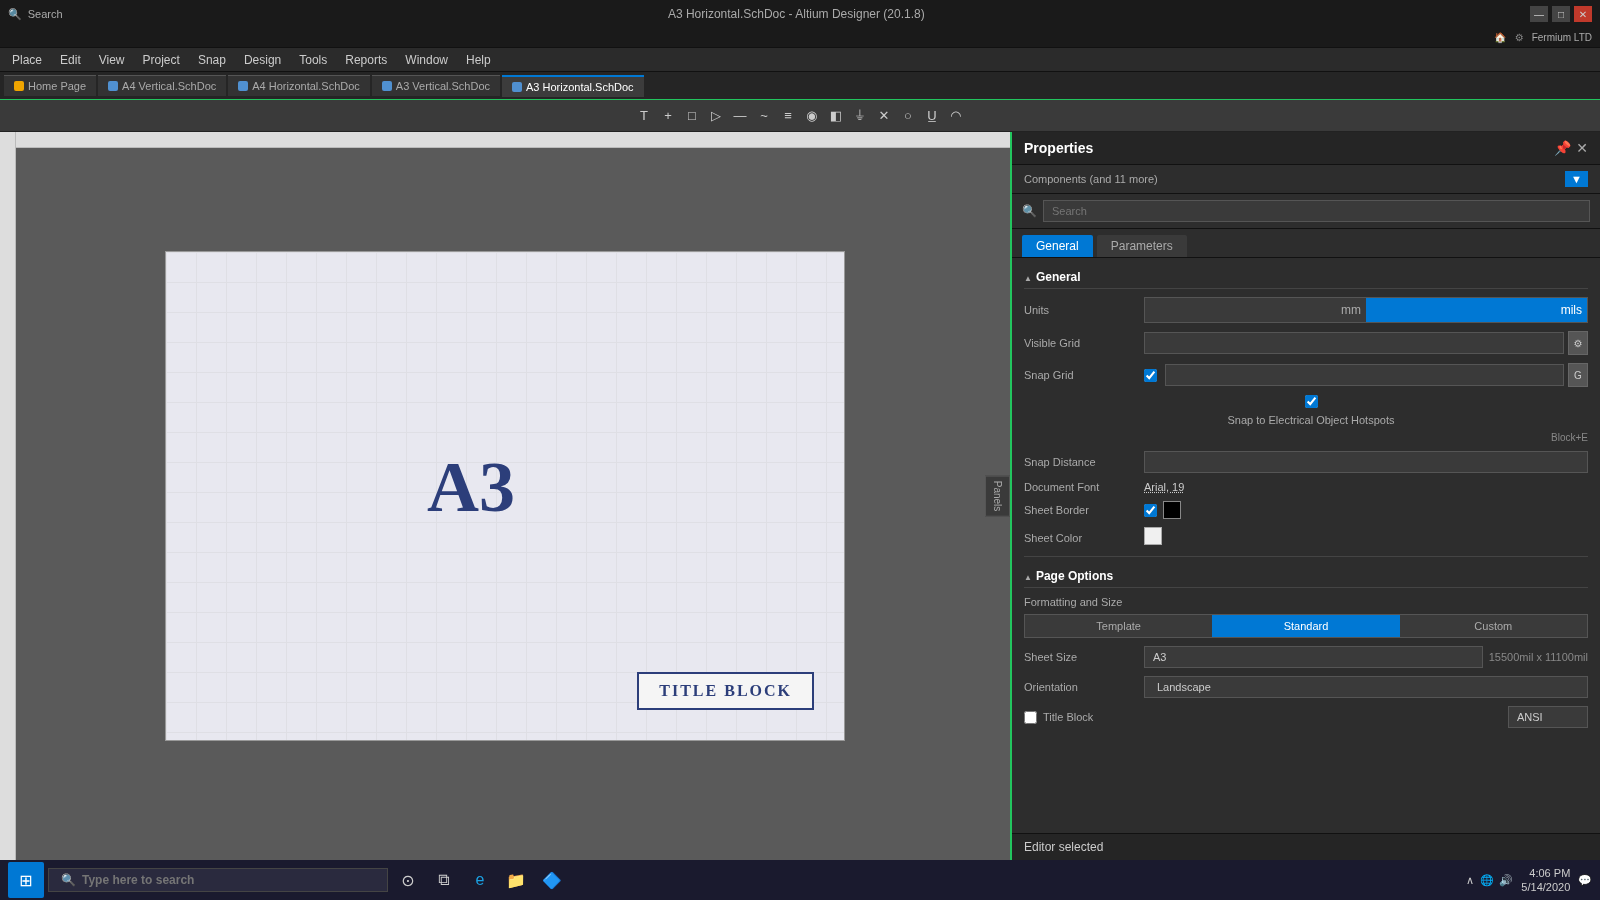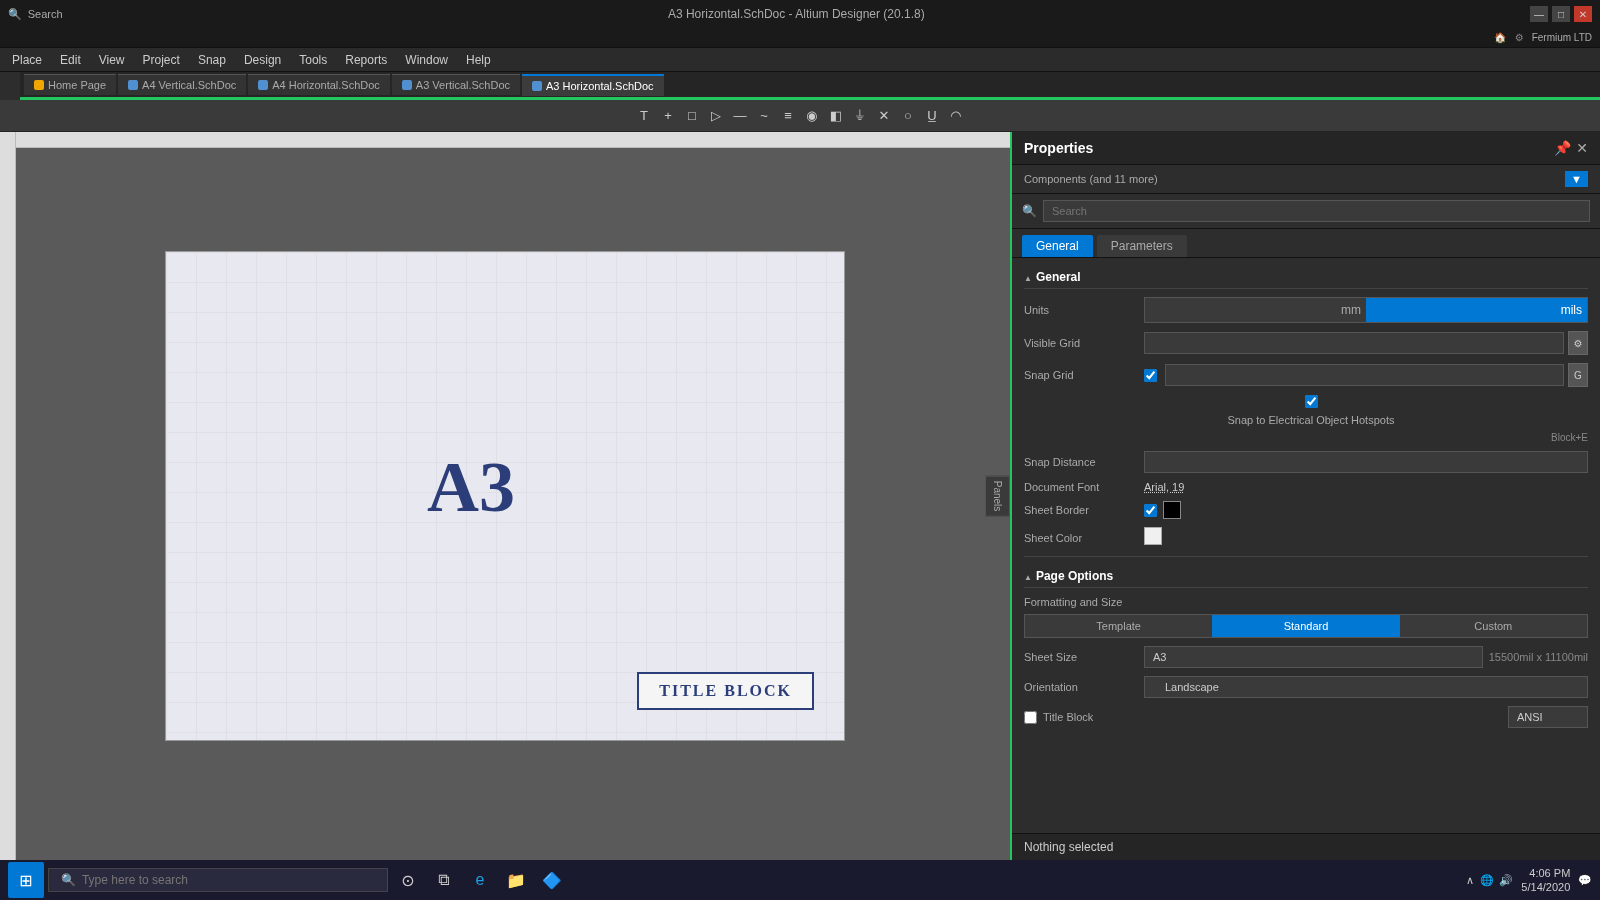--- a/index.html
+++ b/index.html
@@ -10,21 +10,21 @@
     #title-bar .title { flex: 1; text-align: center; }
     #title-bar .win-controls { display: flex; gap: 4px; }
     #title-bar .win-btn { width: 18px; height: 16px; background: #444; border: none; color: #ccc; font-size: 10px; cursor: pointer; display: flex; align-items: center; justify-content: center; }
     #title-bar .win-btn.close { background: #c0392b; }
 
     
     #menu-bar { background: #2b2b2b; height: 24px; display: flex; align-items: center; padding: 0 4px; gap: 2px; border-bottom: 1px solid #111; }
     #menu-bar span { padding: 2px 8px; cursor: pointer; color: #ccc; font-size: 12px; }
 
     
-    #tab-bar { background: #252525; height: 28px; display: flex; align-items: center; padding: 0 4px; border-bottom: 3px solid #22c55e; gap: 2px; margin-left: 20px; }
+    #tab-bar { background: #252525; height: 28px; display: flex; align-items: center; padding: 0 4px; border-bottom: 1px solid #22c55e; gap: 2px; }
     .tab { padding: 4px 10px; background: #333; color: #aaa; font-size: 11px; cursor: pointer; display: flex; align-items: center; gap: 4px; border-top: 1px solid #555; }
     .tab.active { background: #3c3c3c; color: #fff; border-top: 2px solid #0078d4; }
     .tab-icon { width: 10px; height: 10px; border-radius: 2px; display: inline-block; }
 
     
     #toolbar { background: #3a3a3a; height: 32px; display: flex; align-items: center; padding: 0 4px; border-bottom: 1px solid #222; justify-content: center; }
     .toolbar-btn { width: 24px; height: 24px; background: transparent; border: none; color: #ccc; font-size: 13px; cursor: pointer; display: flex; align-items: center; justify-content: center; border-radius: 2px; }
 
     
     #main { display: flex; height: calc(900px - 28px - 24px - 28px - 32px - 30px - 30px); }
@@ -87,38 +87,38 @@
 
     .format-toggle { display: flex; border: 1px solid #555; overflow: hidden; margin-bottom: 8px; }
     .format-btn { flex: 1; padding: 5px 8px; background: #3a3a3a; border: none; color: #aaa; cursor: pointer; font-size: 11px; text-align: center; }
     .format-btn.active { background: #0078d4; color: #fff; }
 
     .select-row { display: flex; align-items: center; gap: 6px; }
     .prop-select { flex: 1; background: #3a3a3a; border: 1px solid #555; color: #ccc; padding: 4px 8px; font-size: 11px; outline: none; appearance: none; cursor: pointer; }
     .prop-select-sm { width: 80px; background: #3a3a3a; border: 1px solid #555; color: #ccc; padding: 4px 8px; font-size: 11px; outline: none; appearance: none; cursor: pointer; }
     .size-text { color: #888; font-size: 11px; white-space: nowrap; }
 
-    .orient-select { width: 100%; background: #3a3a3a; border: 1px solid #555; color: #ccc; padding: 4px 20px; font-size: 11px; outline: none; appearance: none; cursor: pointer; }
+    .orient-select { width: 100%; background: #3a3a3a; border: 1px solid #555; color: #ccc; padding: 4px 12px; font-size: 11px; outline: none; appearance: none; cursor: pointer; }
 
     .titleblock-row { display: flex; align-items: center; gap: 6px; margin-bottom: 8px; }
 
     
     #status-bar { height: 28px; background: #252525; border-top: 1px solid #111; display: flex; align-items: center; padding: 0 10px; justify-content: space-between; }
     #status-left { display: flex; gap: 20px; color: #aaa; font-size: 11px; }
     #status-right { color: #aaa; font-size: 11px; }
 
     
     #editor-bar { height: 22px; background: #1e1e1e; border-top: 1px solid #111; display: flex; align-items: center; padding: 0 10px; justify-content: space-between; }
     #editor-bar span { color: #aaa; font-size: 11px; }
 
     
     #taskbar { height: 40px; background: #1a1a2e; display: flex; align-items: center; padding: 0 8px; gap: 4px; position: absolute; bottom: 0; left: 0; right: 0; }
     .taskbar-start { width: 36px; height: 36px; background: #0078d4; border: none; color: white; font-size: 16px; cursor: pointer; display: flex; align-items: center; justify-content: center; border-radius: 2px; }
     .taskbar-search { display: flex; align-items: center; background: #2a2a3e; border: 1px solid #444; padding: 4px 12px; gap: 6px; width: 340px; cursor: text; }
-    .taskbar-search input { background: transparent; border: none; color: #ccc; font-size: 12px; width: 100%; outline: none; }
+    .taskbar-search input { background: transparent; border: none; color: #ccc; font-size: 12px; width: 100%; outline: none; font-weight: bold; }
     .taskbar-icon { width: 32px; height: 32px; display: flex; align-items: center; justify-content: center; cursor: pointer; border-radius: 2px; font-size: 16px; }
     .taskbar-right { margin-left: auto; display: flex; align-items: center; gap: 8px; color: #ccc; font-size: 11px; }
     .taskbar-clock { text-align: right; line-height: 1.3; }
     .sys-icons { display: flex; gap: 6px; align-items: center; }
 
     .panel-section-divider { height: 1px; background: #444; margin: 8px 0; }
     .chevron-up::after { content: '▲'; font-size: 8px; }
 
     #panels-btn { position: absolute; right: 0; top: 50%; transform: translateY(-50%); background: #3a3a3a; border: 1px solid #555; color: #aaa; padding: 4px 6px; font-size: 10px; cursor: pointer; writing-mode: vertical-rl; }
   </style>
@@ -346,21 +346,21 @@
         <label for="tb-check" style="color:#aaa;font-size:11px;flex:1;">Title Block</label>
         <select class="prop-select-sm">
           <option>ANSI</option>
           <option>ISO</option>
         </select>
       </div>
 
     </div>
 
     <div style="padding:6px 12px;border-top:1px solid #111;background:#252525;">
-      <span>Nothing selected</span>
+      <span>Editor selected</span>
     </div>
   </div>
 </div>
 
 <div id="editor-bar">
   <span>Editor</span>
   <span></span>
 </div>
 <div id="status-bar">
   <div id="status-left">

